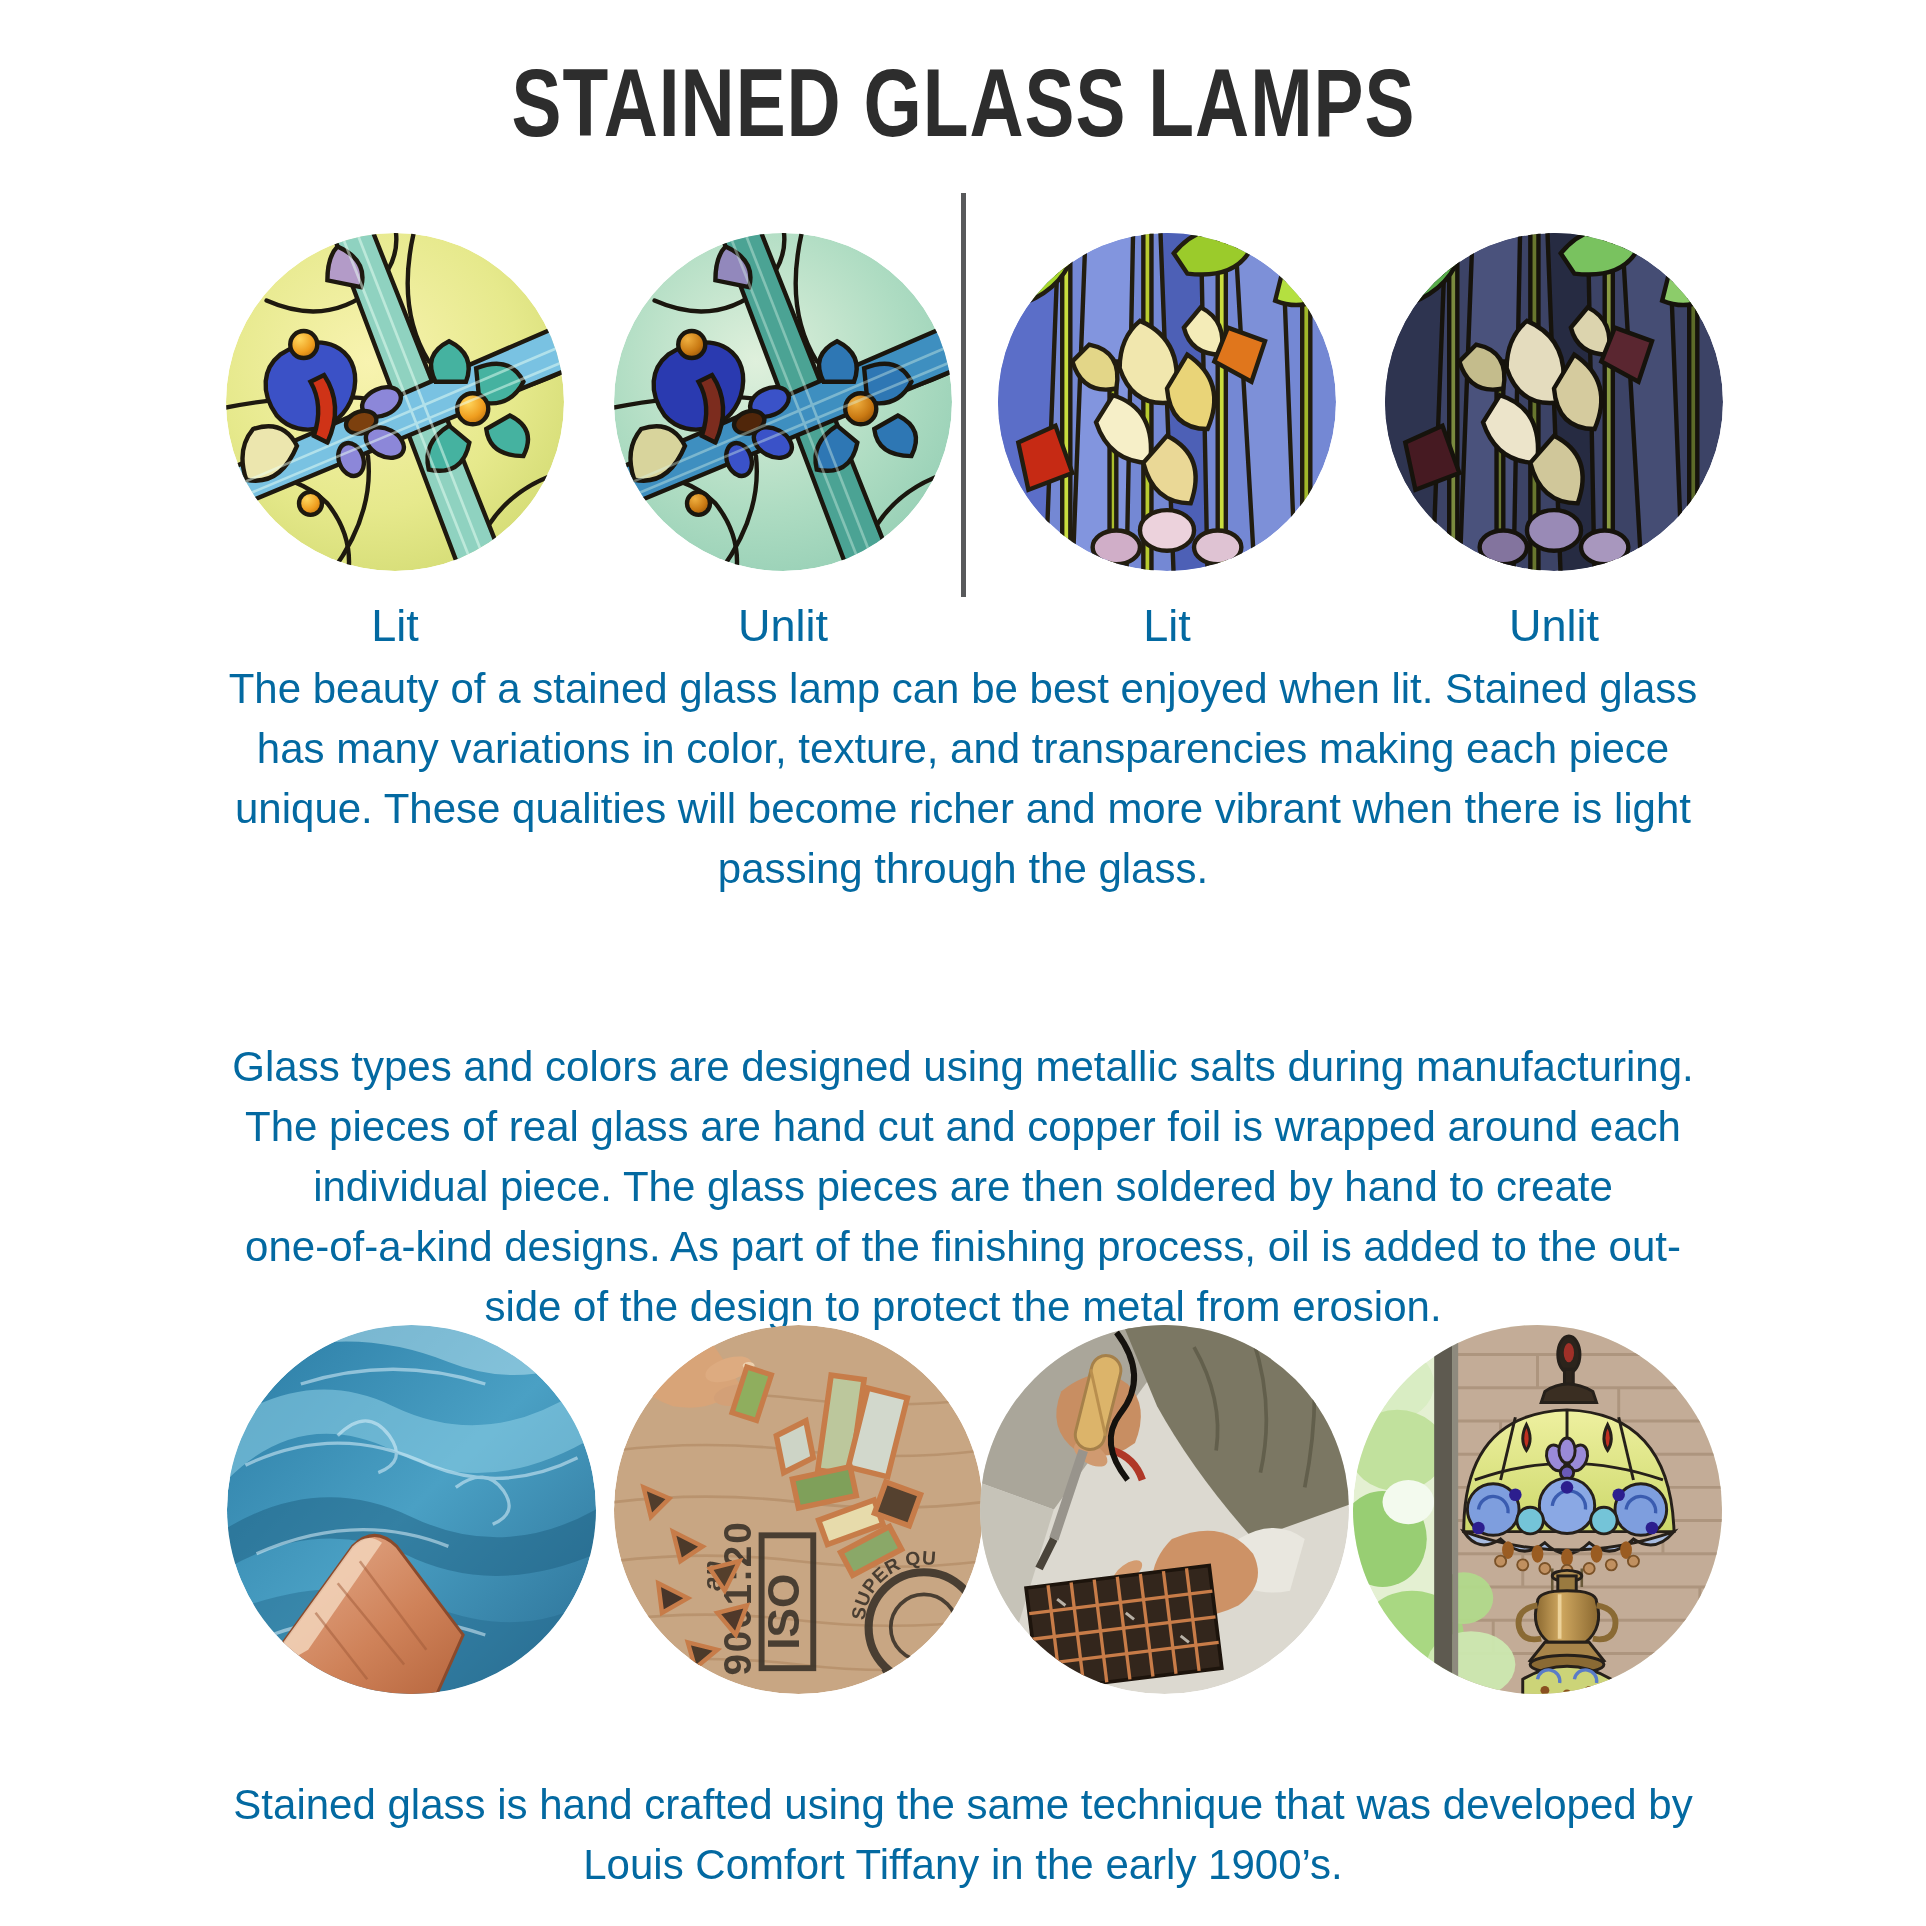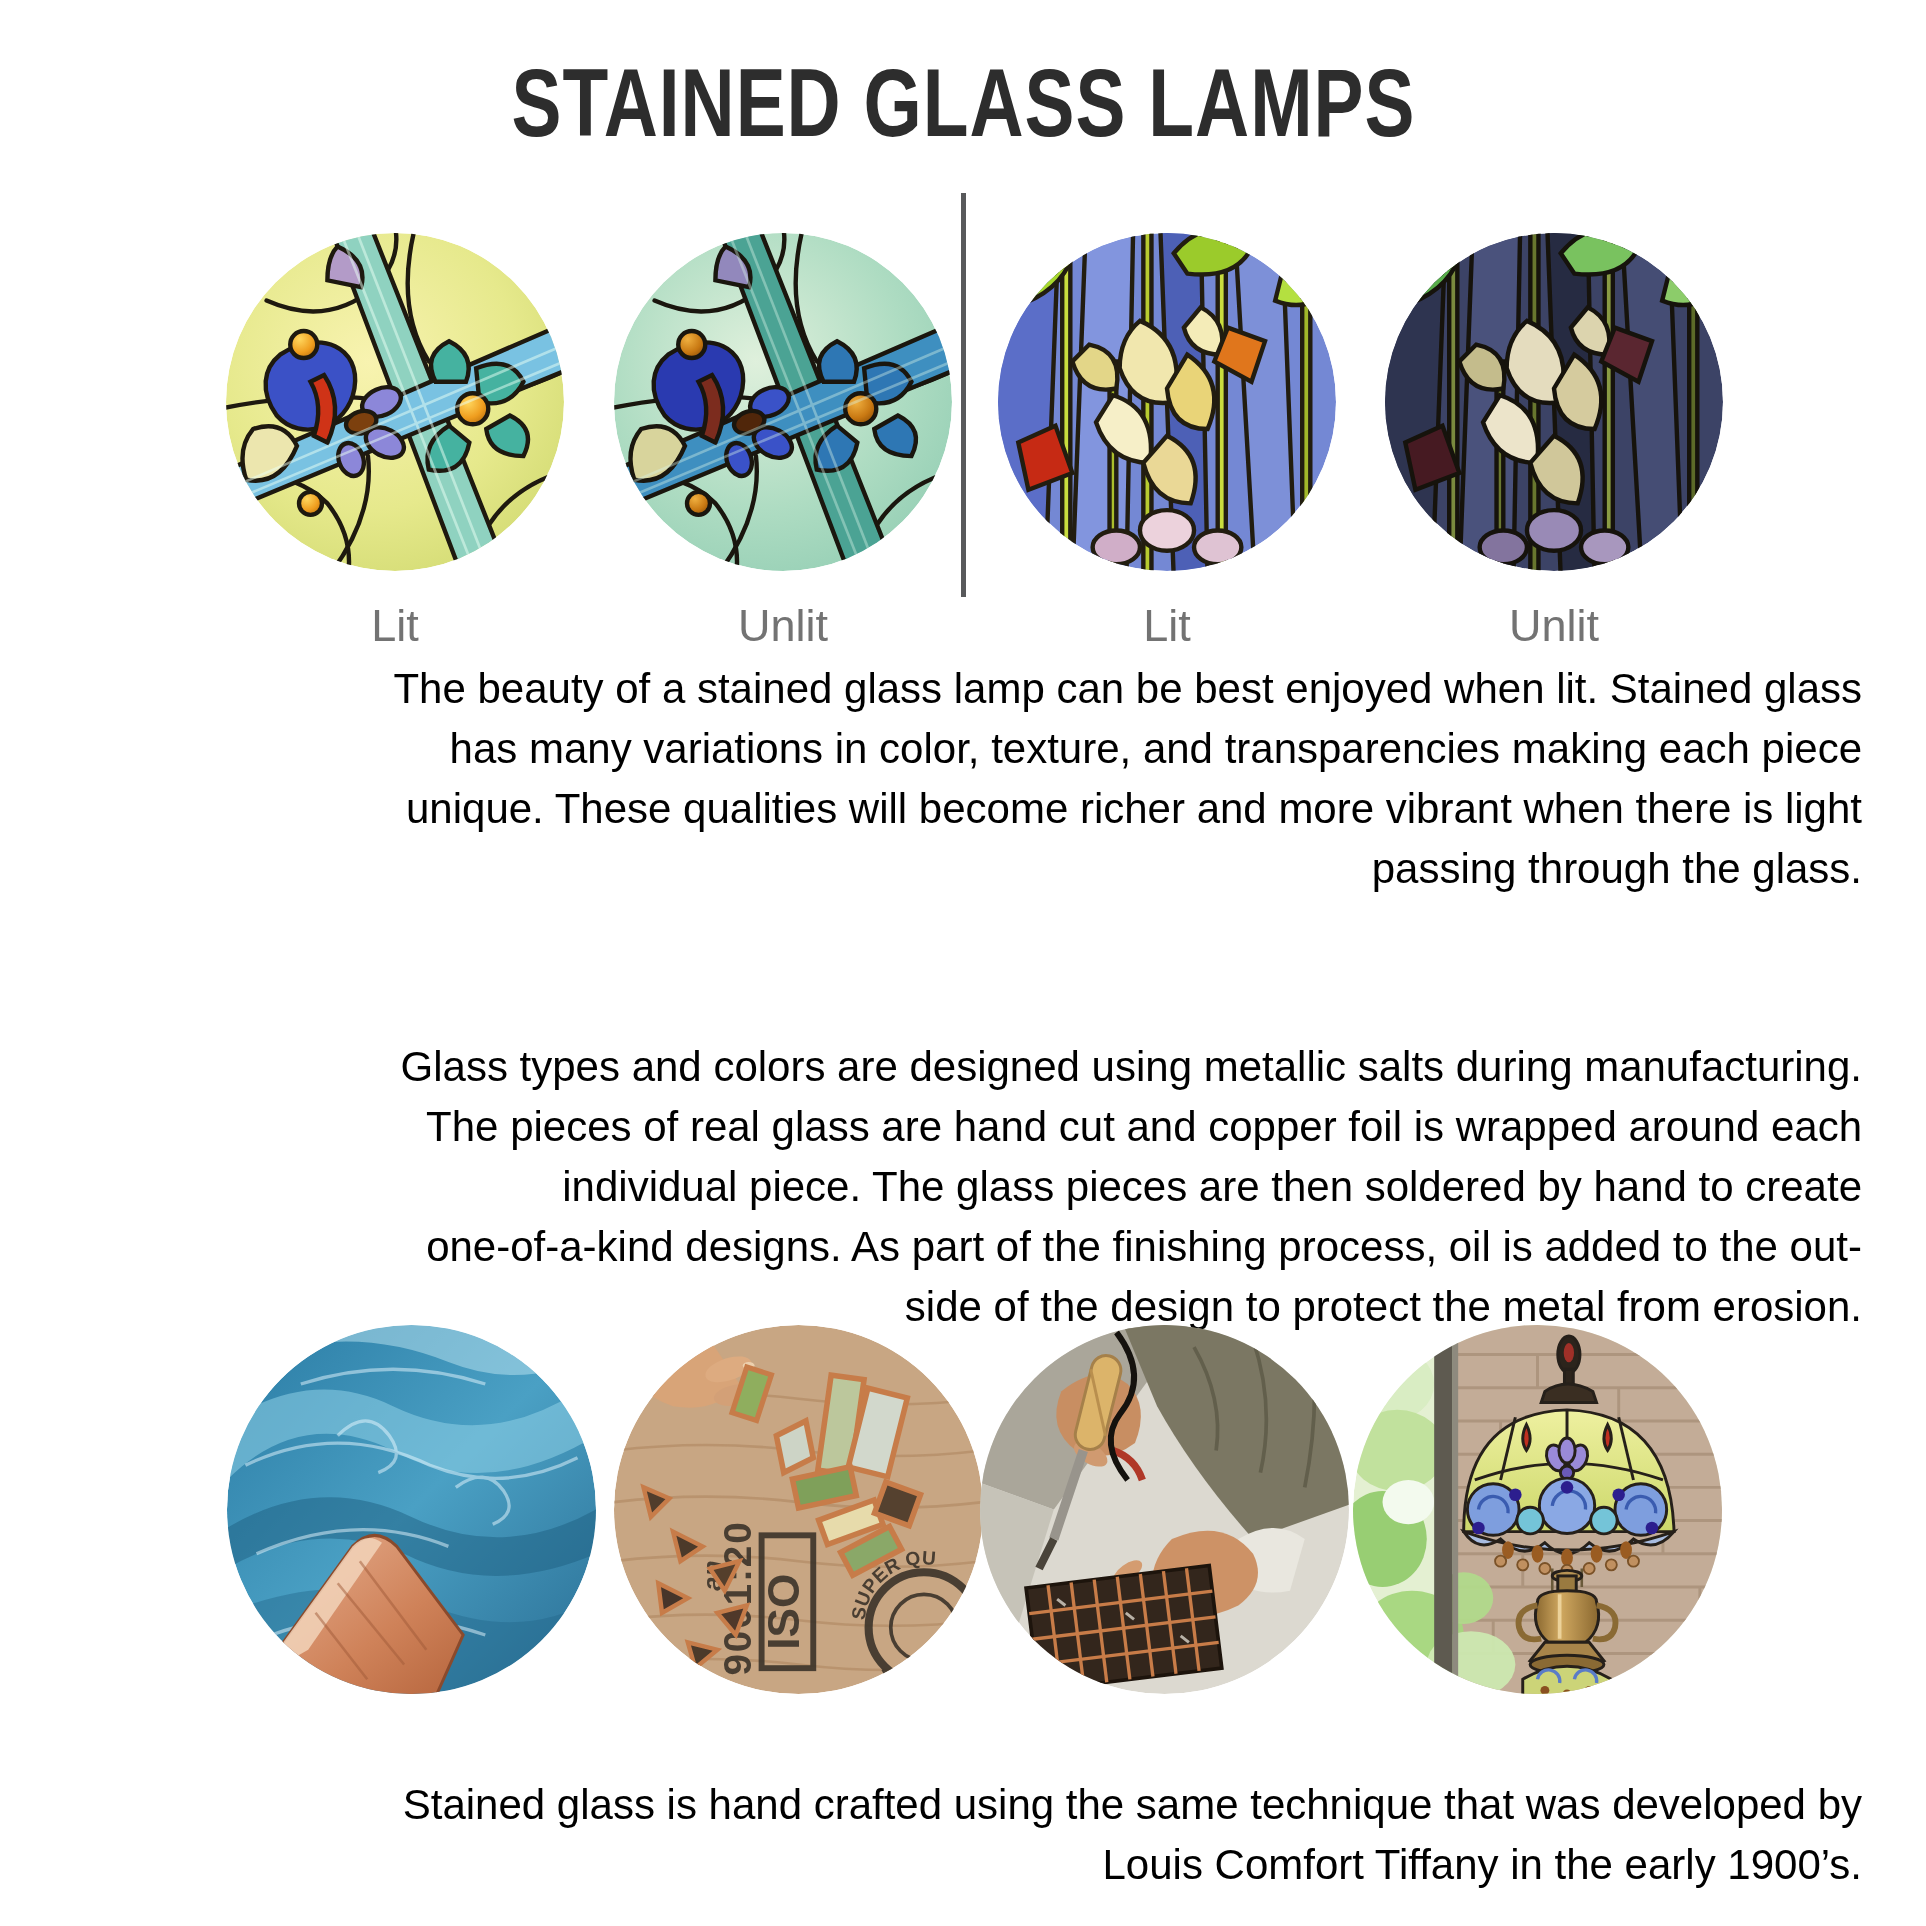--- a/index.html
+++ b/index.html
@@ -6,25 +6,25 @@
   body{width:1926px;height:1926px;font-family:"Liberation Sans",sans-serif;}
   .page{position:relative;width:1926px;height:1926px;background:#ffffff;overflow:hidden;}
   .title{position:absolute;top:55px;left:0;width:1926px;text-align:center;
          font-size:96px;font-weight:700;color:#2d2d2d;line-height:1;}
   .title span{display:inline-block;transform:scaleX(0.78);transform-origin:center;letter-spacing:1.3px;}
   .divider{position:absolute;left:961px;top:193px;width:4.5px;height:404px;background:#58595b;}
   .circle{position:absolute;border-radius:50%;overflow:hidden;}
   .circle svg{display:block;width:100%;height:100%;}
   .c-top{width:338px;height:338px;top:233px;}
   .c1{left:226px;} .c2{left:614px;} .c3{left:998px;} .c4{left:1385px;}
-  .lab{position:absolute;top:596px;height:59px;font-size:45px;color:#737373;
+  .lab{position:absolute;top:596px;height:59px;font-size:45px;color:#0369a1;
        text-align:center;line-height:59px;}
   .l1{left:226px;width:338px;} .l2{left:614px;width:338px;}
   .l3{left:998px;width:338px;} .l4{left:1385px;width:338px;}
-  .para{position:absolute;left:64px;width:1798px;text-align:right;color:#000000;
+  .para{position:absolute;left:64px;width:1798px;text-align:center;color:#0369a1;
         font-size:42px;line-height:60px;white-space:pre-line;}
   .p1{top:659px;} .p2{top:1037px;} .footer{top:1775px;}
   .c-bot{width:369px;height:369px;top:1325px;}
   .c5{left:227px;} .c6{left:614px;} .c7{left:980px;} .c8{left:1353px;}
 </style>
 </head>
 <body>
 
 <div class="page">
 

